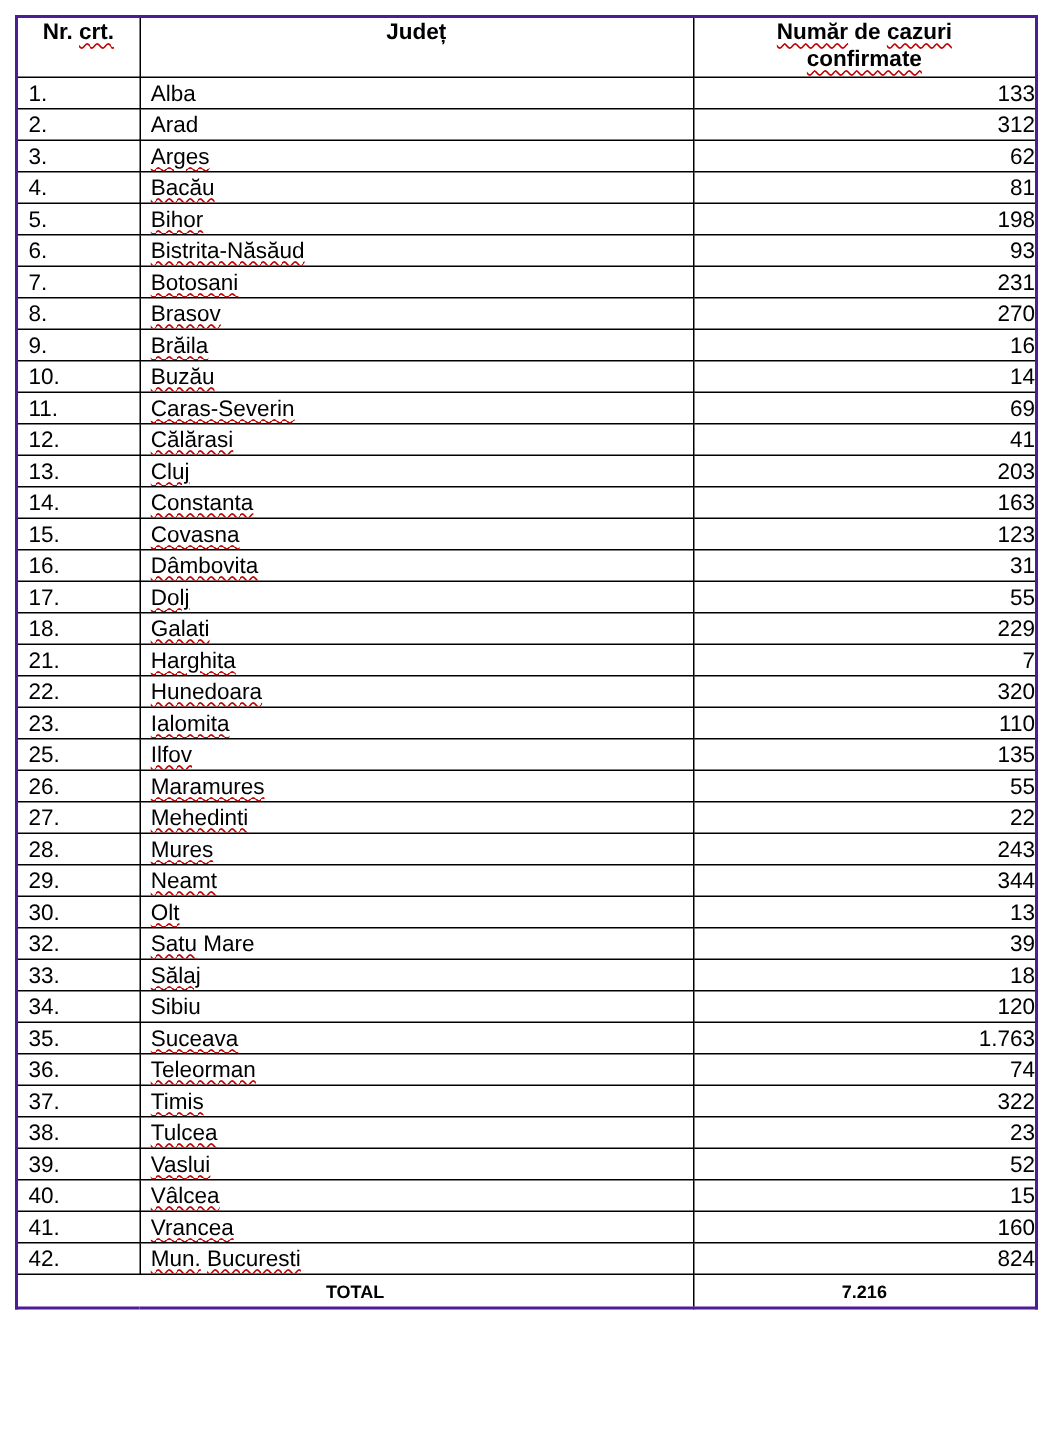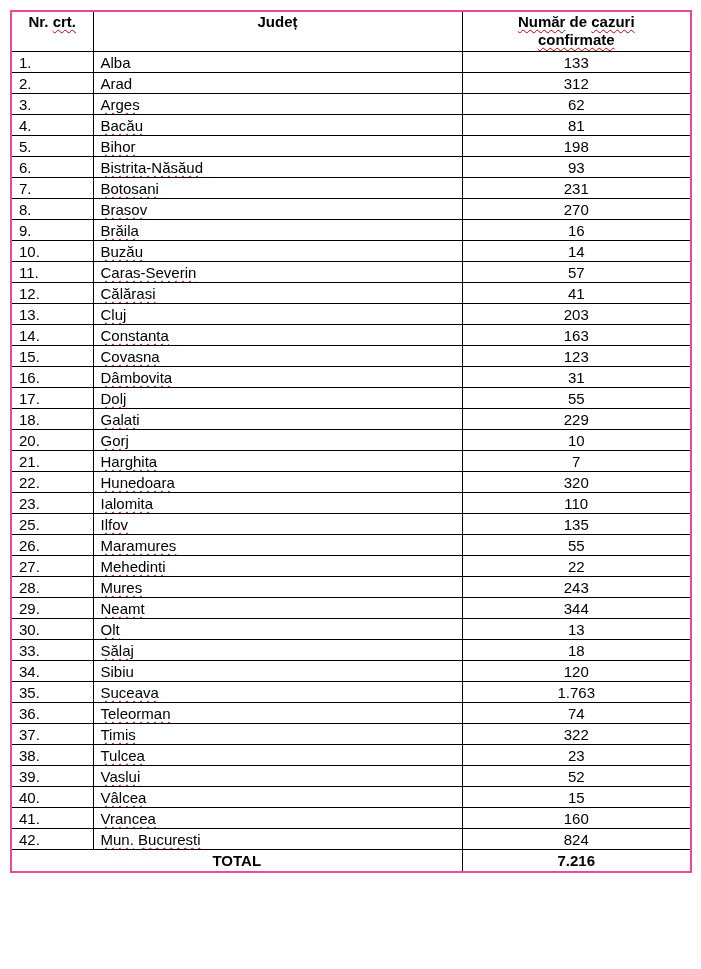--- a/index.html
+++ b/index.html
@@ -15,21 +15,21 @@
     font-family: "Liberation Sans", sans-serif;
     color: #000000;
   }
   table.cases {
     position: absolute;
     left: 10px;
     top: 10px;
     width: 680px;
     border-collapse: collapse;
     table-layout: fixed;
-    border: 2px solid #ec4899;
+    border: 2px solid #4c1d95;
     font-size: 15px;
   }
   table.cases th,
   table.cases td {
     border: 1px solid #000000;
     overflow: hidden;
     white-space: nowrap;
   }
   thead th {
     font-weight: bold;
@@ -39,28 +39,28 @@
     padding: 1px 2px 2px 2px;
     line-height: 18px;
   }
   tbody td {
     height: 20px;
     vertical-align: middle;
     padding: 0 0 0 7px;
     text-align: left;
   }
   tbody td.cases-cell {
-    text-align: center;
+    text-align: right;
     padding: 0;
   }
   tfoot td {
     font-weight: bold;
     text-align: center;
     height: 21px;
-    font-size: 15px;
+    font-size: 12px;
     padding: 0;
     vertical-align: middle;
     margin-left: 28px;
   }
   .sq {
     text-decoration-line: underline;
     text-decoration-style: wavy;
     text-decoration-color: #C00000;
     text-decoration-thickness: 1px;
     text-underline-offset: 2px;
@@ -133,21 +133,21 @@
           <td class="cases-cell">16</td>
         </tr>
         <tr>
           <td>10.</td>
           <td><span class="sq">Buzău</span></td>
           <td class="cases-cell">14</td>
         </tr>
         <tr>
           <td>11.</td>
           <td><span class="sq">Caras-Severin</span></td>
-          <td class="cases-cell">57</td>
+          <td class="cases-cell">69</td>
         </tr>
         <tr>
           <td>12.</td>
           <td><span class="sq">Călărasi</span></td>
           <td class="cases-cell">41</td>
         </tr>
         <tr>
           <td>13.</td>
           <td><span class="sq">Cluj</span></td>
           <td class="cases-cell">203</td>
@@ -171,25 +171,20 @@
           <td>17.</td>
           <td><span class="sq">Dolj</span></td>
           <td class="cases-cell">55</td>
         </tr>
         <tr>
           <td>18.</td>
           <td><span class="sq">Galati</span></td>
           <td class="cases-cell">229</td>
         </tr>
         <tr>
-          <td>20.</td>
-          <td><span class="sq">Gorj</span></td>
-          <td class="cases-cell">10</td>
-        </tr>
-        <tr>
           <td>21.</td>
           <td><span class="sq">Harghita</span></td>
           <td class="cases-cell">7</td>
         </tr>
         <tr>
           <td>22.</td>
           <td><span class="sq">Hunedoara</span></td>
           <td class="cases-cell">320</td>
         </tr>
         <tr>
@@ -219,20 +214,25 @@
         </tr>
         <tr>
           <td>29.</td>
           <td><span class="sq">Neamt</span></td>
           <td class="cases-cell">344</td>
         </tr>
         <tr>
           <td>30.</td>
           <td><span class="sq">Olt</span></td>
           <td class="cases-cell">13</td>
+        </tr>
+        <tr>
+          <td>32.</td>
+          <td><span class="sq">Satu</span><span> Mare</span></td>
+          <td class="cases-cell">39</td>
         </tr>
         <tr>
           <td>33.</td>
           <td><span class="sq">Sălaj</span></td>
           <td class="cases-cell">18</td>
         </tr>
         <tr>
           <td>34.</td>
           <td><span>Sibiu</span></td>
           <td class="cases-cell">120</td>

